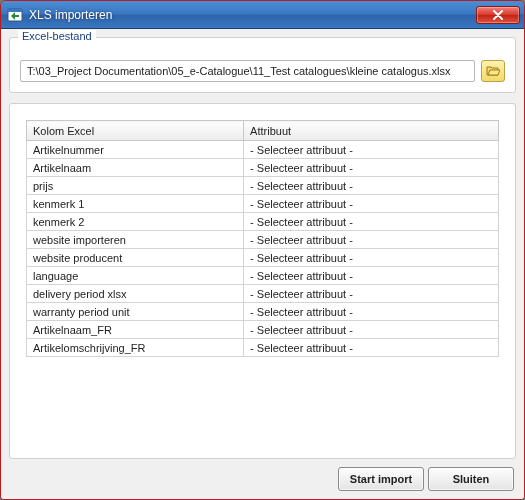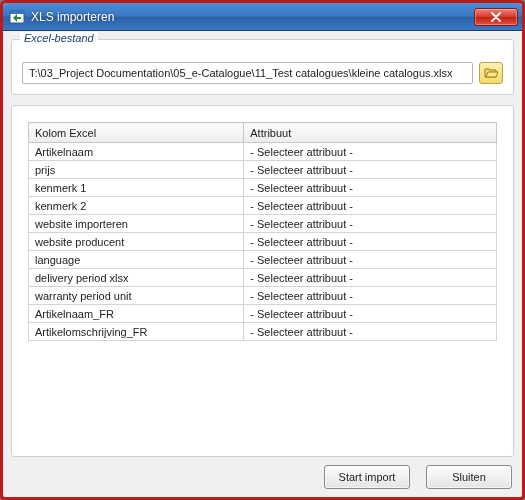--- a/index.html
+++ b/index.html
@@ -9,21 +9,21 @@
     font-size: 11px;
     background: #888;
     width: 525px;
     height: 500px;
     overflow: hidden;
   }
   .window {
     width: 525px;
     height: 500px;
     background: #a3a3a3;
-    border: 3px solid #b91c1c;
+    border: 1px solid #b91c1c;
     border-radius: 6px 6px 4px 4px;
     display: flex;
     flex-direction: column;
     box-shadow: 0 0 8px rgba(0,0,0,.4);
   }
   .titlebar {
     height: 28px;
     background: linear-gradient(to bottom, #4b8ed6 0%, #3a77c2 48%, #2d63aa 52%, #3a77c2 100%);
     border-bottom: 1px solid #1c3f66;
     border-radius: 5px 5px 0 0;
@@ -69,21 +69,20 @@
     margin-bottom: 10px;
   }
   .groupbox .legend {
     position: absolute;
     top: -8px;
     left: 8px;
     background: #fff;
     padding: 0 4px;
     color: #1a3e7a;
     font-size: 11px;
-    font-style: italic;
   }
   .file-row {
     display: flex;
     align-items: center;
     gap: 6px;
     margin-top: 8px;
   }
   .file-input {
     flex: 1;
     border: 1px solid #b8b8b8;
@@ -130,22 +129,23 @@
     border: 1px solid #d4d4d4;
     padding: 2px 6px;
     height: 18px;
     color: #222;
     white-space: nowrap;
   }
   table.grid th:first-child, table.grid td:first-child { width: 46%; }
   .button-row {
     display: flex;
     justify-content: flex-end;
-    gap: 16px;
+    gap: 4px;
     padding: 8px 2px 2px 2px;
+    font-weight: bold;
   }
   .btn {
     min-width: 86px;
     height: 24px;
     border: 1px solid #8a8a8a;
     border-radius: 3px;
     background: linear-gradient(to bottom, #fdfdfd, #e4e4e4);
     font-family: inherit;
     font-size: 11px;
     color: #222;
@@ -192,20 +192,24 @@
     <div class="content-panel">
       <table class="grid">
         <thead>
           <tr>
             <th>Kolom Excel</th>
             <th>Attribuut</th>
           </tr>
         </thead>
         <tbody id="table-body">
             <tr>
+              <td>Artikelnummer</td>
+              <td>- Selecteer attribuut -</td>
+            </tr>
+            <tr>
               <td>Artikelnaam</td>
               <td>- Selecteer attribuut -</td>
             </tr>
             <tr>
               <td>prijs</td>
               <td>- Selecteer attribuut -</td>
             </tr>
             <tr>
               <td>kenmerk 1</td>
               <td>- Selecteer attribuut -</td>

